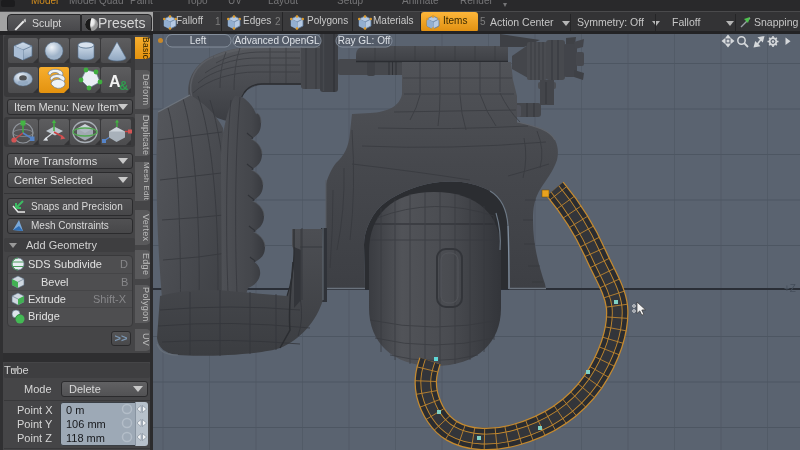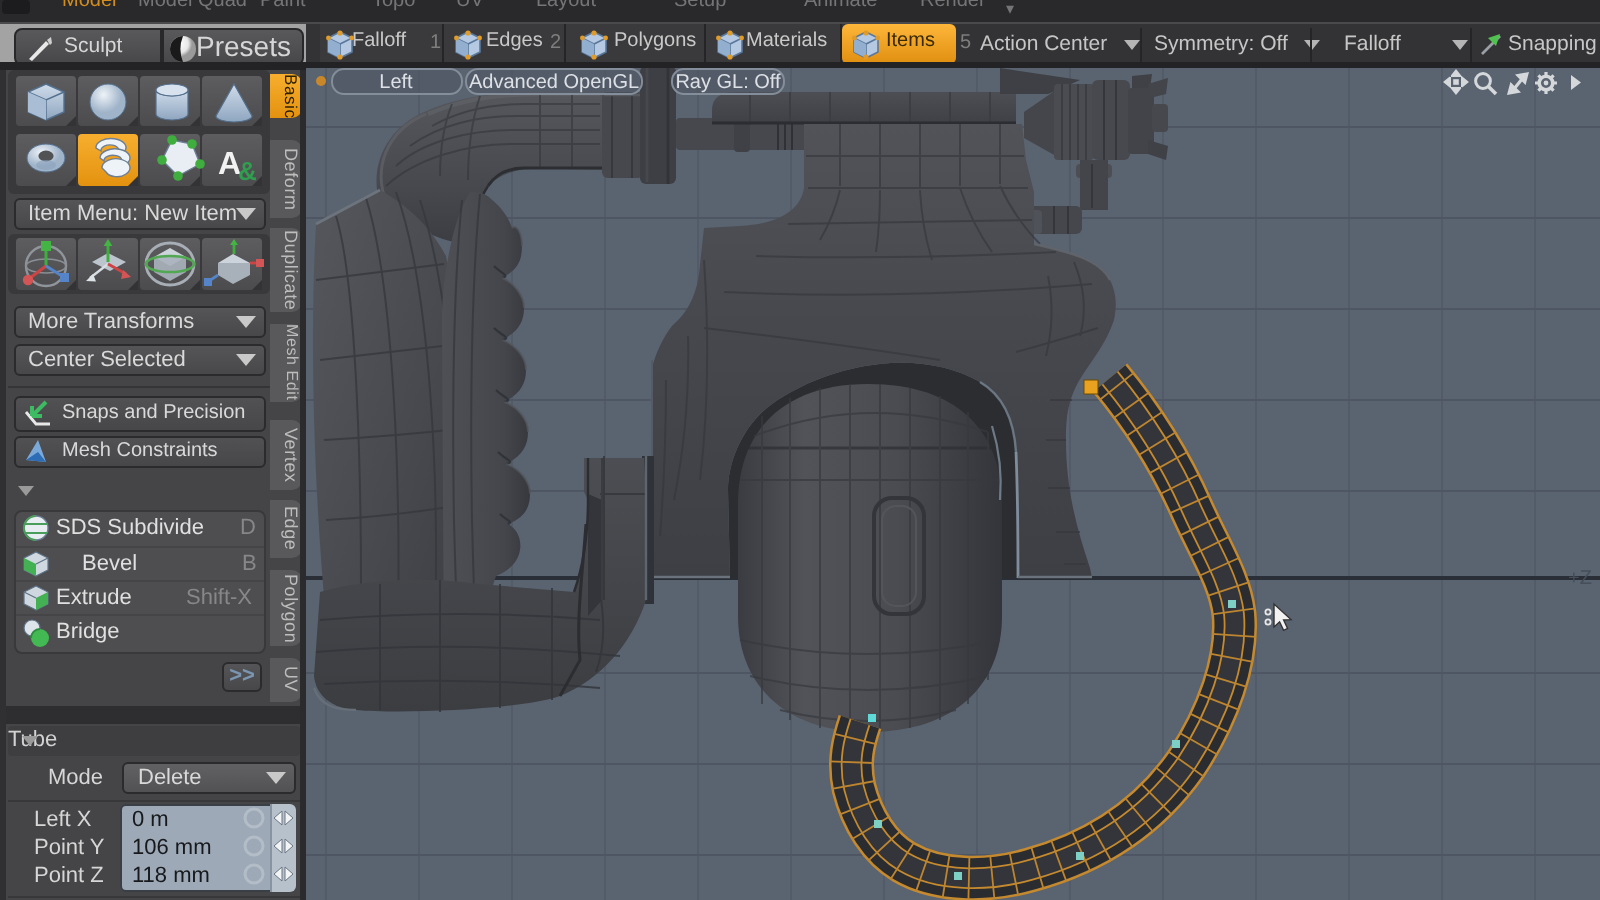--- a/index.html
+++ b/index.html
@@ -220,20 +220,21 @@
  <div class="pbtn" style="left:7px;top:163px;width:126px;height:18px;background:linear-gradient(#515153,#474749);line-height:16px;padding-left:23px;font-size:10px">Snaps and Precision</div>
  <svg class="abs" style="left:10px;top:164px" width="17" height="16">
         <path d="M3 7 L8 13 L15 13" stroke="#e8e8e8" stroke-width="1.4" fill="none"></path>
         <path d="M13 2 L6 9 M6 9 L6 4 M6 9 L11 9" stroke="#3dbb63" stroke-width="2" fill="none"></path>
       </svg>
  <div class="pbtn" style="left:7px;top:183px;width:126px;height:16px;background:linear-gradient(#515153,#474749);line-height:14px;padding-left:23px;font-size:10px">Mesh Constraints</div>
  <svg class="abs" style="left:10px;top:183px" width="16" height="16">
         <path d="M3 12 L9 2 L13 13 Z" fill="#7aa8d8"></path>
         <path d="M3 12 L9 8 L13 13Z" fill="#2d6db5"></path>
       </svg>
+ <div class="hdr" style="left:4px;top:203px;width:131px;height:14px;line-height:14px;padding-left:22px">Add Geometry</div>
  <div class="htr" style="left:9px;top:208px"></div>
  <div class="abs" style="left:7px;top:220px;width:126px;height:72px;background:#4e4e50;border:1px solid #39393b;border-radius:4px"></div>
  <div class="abs" style="left:8px;top:238px;width:124px;height:1px;background:#454547"></div>
  <div class="abs" style="left:8px;top:255px;width:124px;height:1px;background:#454547"></div>
  <div class="abs" style="left:8px;top:272px;width:124px;height:1px;background:#454547"></div>
  <div class="lbl" style="left:28px;top:223px">SDS Subdivide</div>
       <div class="sc" style="left:120px;top:223px">D</div>
  <div class="lbl" style="left:41px;top:241px">Bevel</div>
       <div class="sc" style="left:121px;top:241px">B</div>
  <div class="lbl" style="left:28px;top:258px">Extrude</div>
@@ -259,21 +260,21 @@
         </g>
  </svg>
  <div class="pbtn" style="left:111px;top:296px;width:20px;height:15px;color:#7b96b2;font-weight:bold;text-align:center;line-height:13px">&gt;&gt;</div>
  <div class="abs" style="left:0;top:318px;width:153px;height:9px;background:#2e2e30"></div>
  <div class="hdr" style="left:4px;top:328px;width:146px;height:15px;line-height:15px;">Tube</div>
  <div class="htr" style="left:11px;top:333px"></div>
  <div class="lbl" style="left:24px;top:348px;color:#d6d6d6">Mode</div>
  <div class="pbtn" style="left:61px;top:346px;width:87px;height:16px;background:linear-gradient(#616163,#525254);line-height:14px;padding-left:7px">Delete</div>
  <div class="parr" style="left:133px;top:351px"></div>
  <div class="abs" style="left:4px;top:365px;width:146px;height:1px;background:#38383a"></div>
- <div class="lbl" style="left:17px;top:369px;color:#d6d6d6">Left X</div>
+ <div class="lbl" style="left:17px;top:369px;color:#d6d6d6">Point X</div>
  <div class="lbl" style="left:17px;top:383px;color:#d6d6d6">Point Y</div>
  <div class="lbl" style="left:17px;top:397px;color:#d6d6d6">Point Z</div>
  <div class="abs" style="left:60px;top:367px;width:88px;height:44px;background:#9da9b6;border-radius:3px;border:1px solid #3a3f45"></div>
  <div class="abs" style="left:135px;top:367px;width:13px;height:44px;background:#b7c1cb;border-radius:0 3px 3px 0;border-left:1px solid #8894a1"></div>
  <div class="lbl" style="left:66px;top:369px;color:#17191d">0 m</div>
  <div class="lbl" style="left:66px;top:383px;color:#17191d">106 mm</div>
  <div class="lbl" style="left:66px;top:397px;color:#17191d">118 mm</div>
  <svg class="abs" style="left:120px;top:367px" width="28" height="44">
   <g id="spin">
           <circle cx="7" cy="7" r="4.5" fill="none" stroke="#b3bdc8" stroke-width="1.5"></circle>

